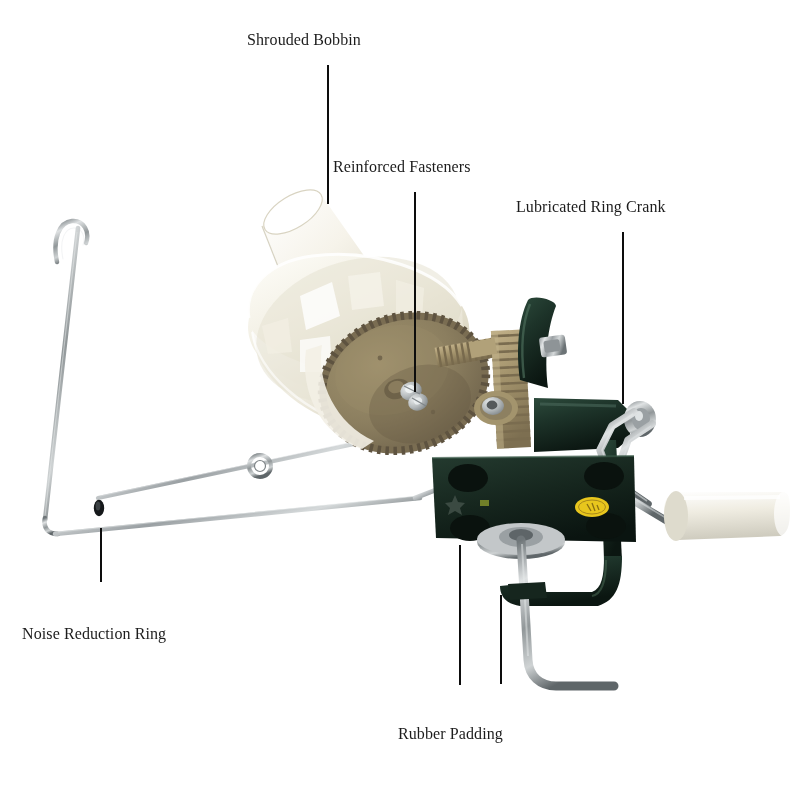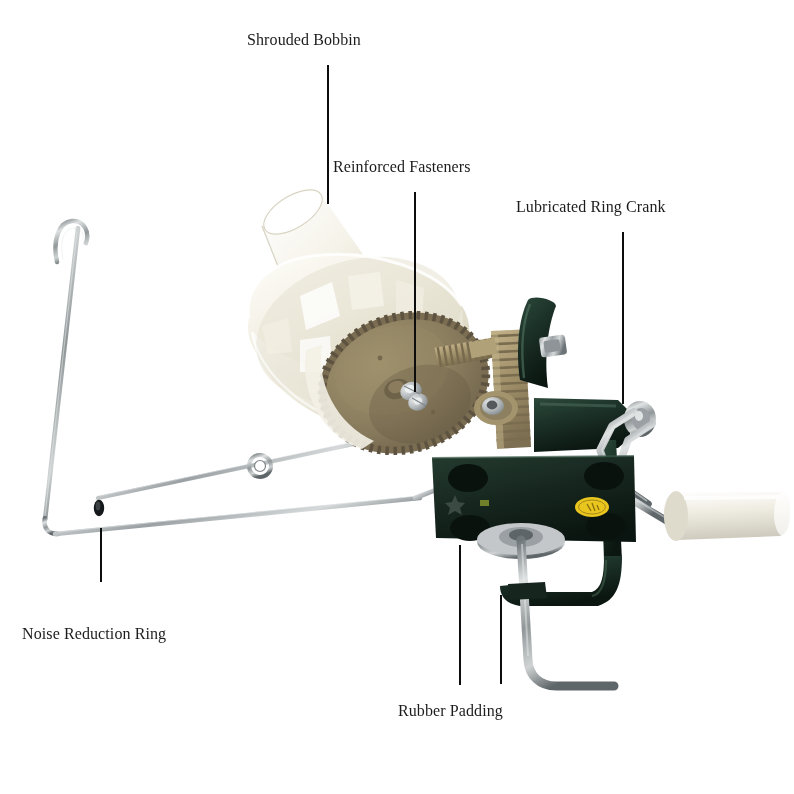--- a/index.html
+++ b/index.html
@@ -336,16 +336,16 @@
   <div class="leader" style="left:414px; top:192px; height:200px;"></div>
 
   <div class="callout-label" style="left:516px; top:198px;">Lubricated Ring Crank</div>
   <div class="leader" style="left:622px; top:232px; height:172px;"></div>
 
   <div class="callout-label" style="left:22px; top:602px;margin-top:23px;">Noise Reduction Ring</div>
   <div class="leader" style="left:100px; top:528px; height:54px;"></div>
 
   <div class="leader" style="left:459px; top:545px; height:140px;"></div>
 
-  <div class="callout-label" style="left:398px; top:702px;">Rubber Padding</div>
+  <div class="callout-label" style="left:398px; top:725px;">Rubber Padding</div>
   <div class="leader" style="left:500px; top:595px; height:89px;"></div>
 
 </div>
 
 </body></html>

